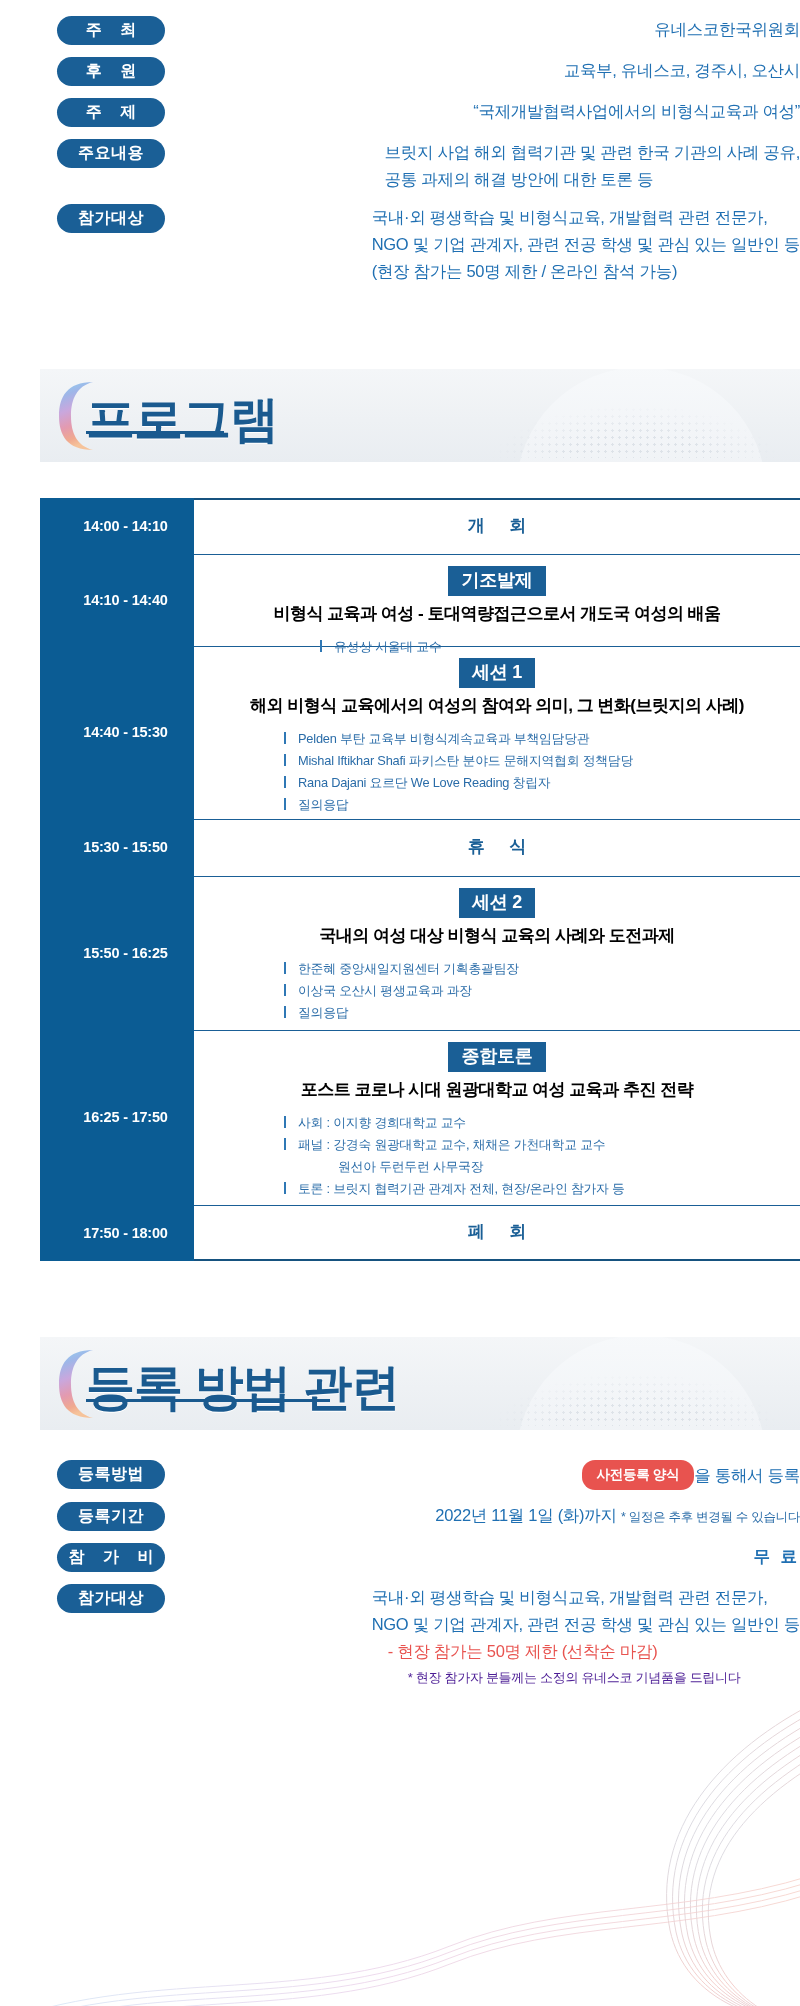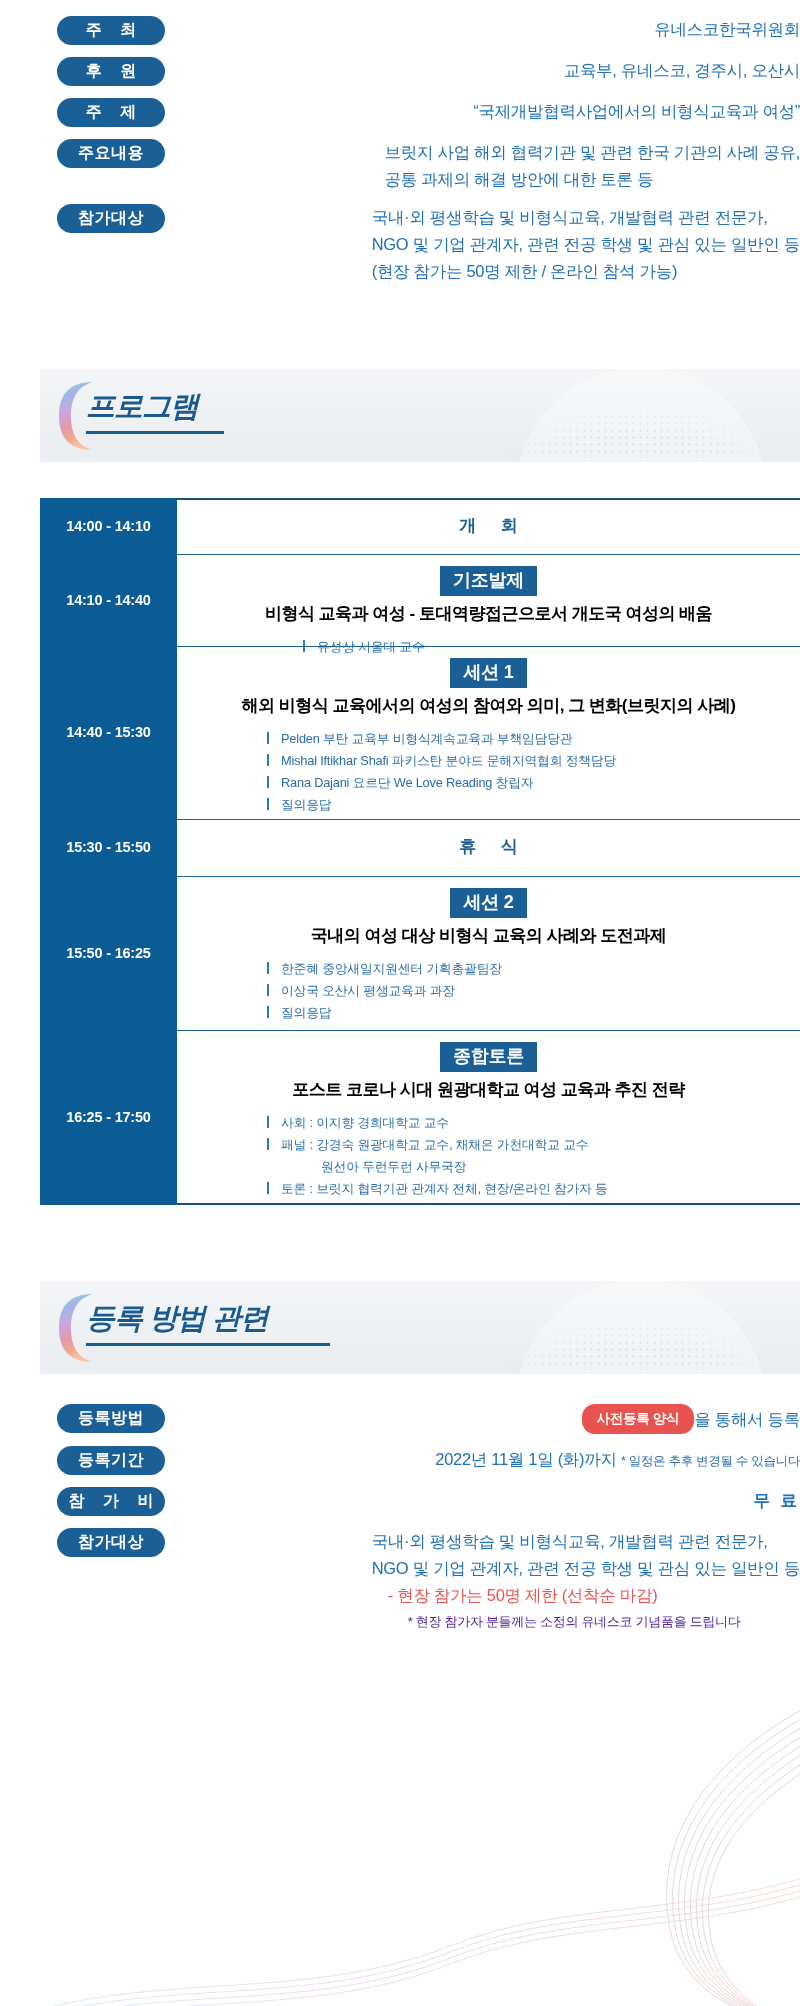--- a/index.html
+++ b/index.html
@@ -68,41 +68,41 @@
     background-size:7px 7px;
     opacity:.75;
     -webkit-mask-image:radial-gradient(ellipse at 50% 120%, #000 40%, transparent 72%);
             mask-image:radial-gradient(ellipse at 50% 120%, #000 40%, transparent 72%);
   }
   .banner-loop{
     position:absolute;left:13px;top:8px;width:56px;height:78px;
   }
   .banner-title{
     position:absolute;left:46px;top:18px;
-    font-size:29px;font-weight:bold;
+    font-size:49px;font-weight:bold;
     color:#1a5a8f;
     letter-spacing:-1px;
     text-shadow:0 1px 0 #fff;
-    font-style:italic;
   }
   .banner-underline{
     position:absolute;left:46px;top:62px;height:3px;background:#1a5a8f;
   }
 
   
   .schedule{margin:36px 0 0 40px;width:760px;}
   .srow{display:flex;align-items:stretch;}
   .stime{
     flex:0 0 137px;
     background:#0b5c94;
     color:#fff;
     font-size:14.5px;
     font-weight:bold;
     display:flex;align-items:center;justify-content:center;
     letter-spacing:-0.2px;
+    padding-left:17px;
   }
   .sbody{
     flex:1 1 auto;
     border-top:1px solid #1a5f96;
     padding:11px 16px 13px 16px;
     box-sizing:border-box;
   }
   .srow:first-child .sbody{border-top:2px solid #16527f;}
   .schedule .srow:last-child .sbody{border-bottom:2px solid #16527f;}
   .sbody.simple{
@@ -294,20 +294,24 @@
         <div class="stitle">포스트 코로나 시대 원광대학교 여성 교육과 추진 전략</div>
         <ul class="speakers">
           <li><span class="bar"></span><span>사회 : 이지향 경희대학교 교수</span></li>
           <li><span class="bar"></span><span>패널 : 강경숙 원광대학교 교수, 채채은 가천대학교 교수</span></li>
           <li class="cont"><span class="indent"></span><span>원선아 두런두런 사무국장</span></li>
           <li><span class="bar"></span><span>토론 : 브릿지 협력기관 관계자 전체, 현장/온라인 참가자 등</span></li>
         </ul>
       </div>
     </div>
 
+    <div class="srow" style="height:56px;">
+      <div class="stime">17:50 - 18:00</div>
+      <div class="sbody simple">폐 회</div>
+    </div>
 
   </div>
 
   <div style="height:76px;"></div>
   <div class="banner">
     <div class="banner-dome"></div>
     <div class="banner-dots"></div>
     <svg class="banner-loop" viewBox="0 0 56 78">
       <defs>
         <linearGradient id="loopGrad2" x1="0" y1="0" x2="0.2" y2="1">

